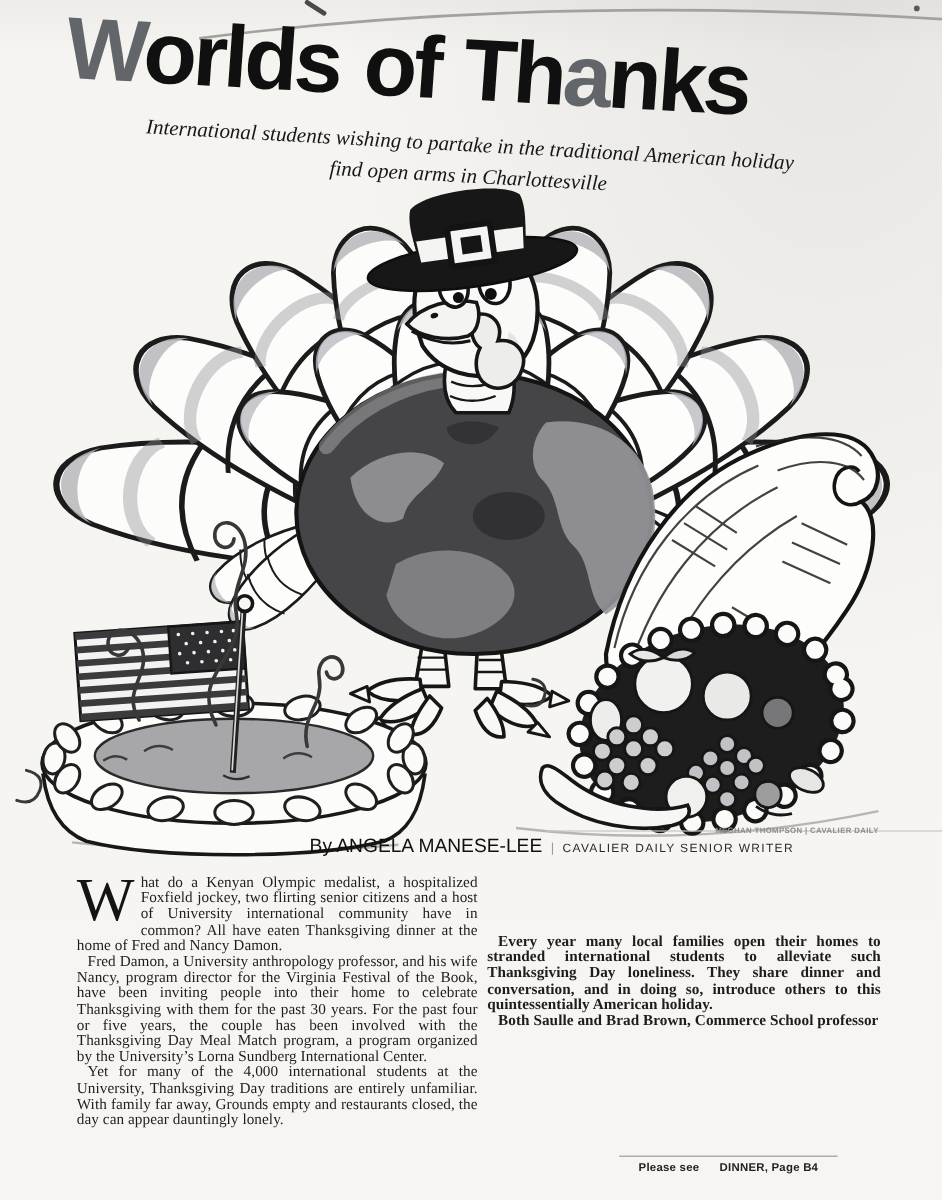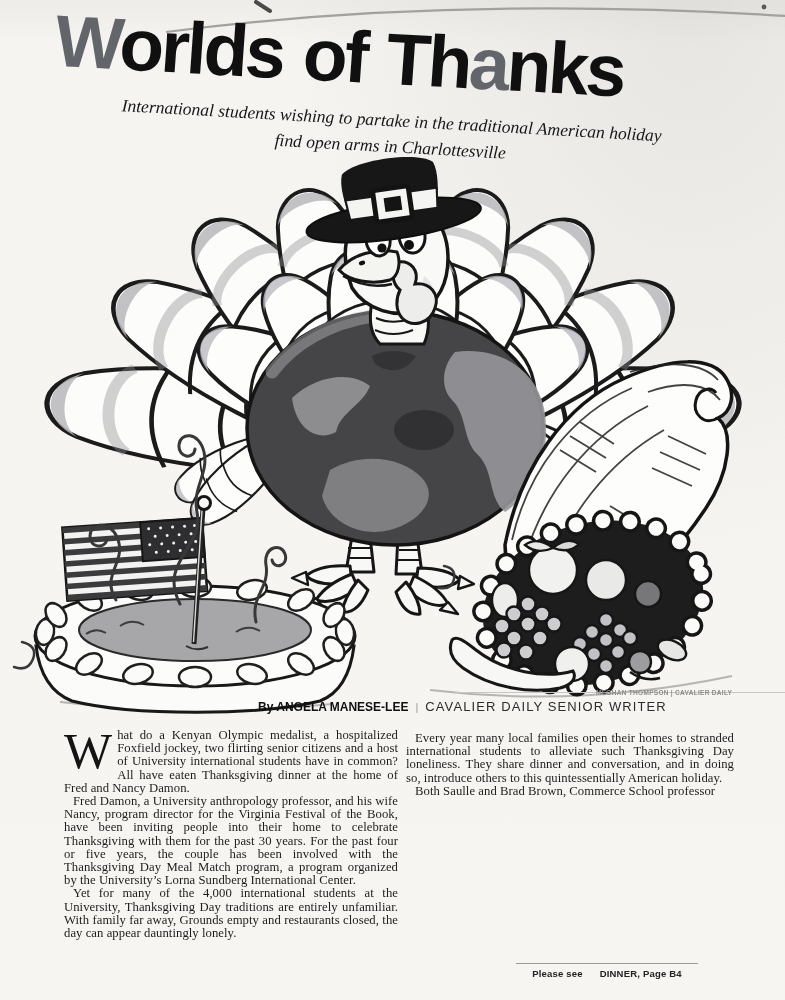--- a/index.html
+++ b/index.html
@@ -20,28 +20,28 @@
   .subtitle p{margin:0;text-align:center;font-style:italic;font-size:17.5px;line-height:1.5;
               color:#17171a;font-weight:500;}
 
   
   .credit-rule{position:absolute;left:455px;top:692px;width:330px;height:1px;background:#c7c6c2;}
   .photo-credit{position:absolute;left:596px;top:689px;width:189px;
         font-family:"Liberation Sans",sans-serif;font-size:6.5px;font-weight:700;
         letter-spacing:.3px;color:#8d8c8a;}
   .byline{position:absolute;left:258px;top:697px;white-space:nowrap;
         font-family:"Liberation Sans",sans-serif;color:#101010;}
-  .byline .author{font-weight:700;font-size:12px;}
+  .byline .author{font-weight:400;font-size:16px;}
   .byline .sep{color:#9a9a9a;font-size:11px;padding:0 7px;}
-  .byline .role{font-weight:400;font-size:13px;letter-spacing:1.1px;color:#2c2c2c;}
+  .byline .role{font-weight:400;font-size:10px;letter-spacing:1.1px;color:#2c2c2c;}
 
   
   .col{position:absolute;text-align:justify;color:#1d1d1d;font-size:12.7px;line-height:13.2px;letter-spacing:.05px;}
   .col-left{left:64px;top:729px;width:334px;}
-  .col-right{left:406px;top:732px;width:328px;}
+  .col-right{left:406px;top:778px;width:328px;font-weight:bold;}
   .col p{margin:0;text-indent:9px;}
   .col p.lead{text-indent:0;}
   .dropcap{float:left;font-family:"Liberation Serif",serif;font-weight:400;
         font-size:51px;line-height:40px;height:41px;padding:2px 5px 0 0;color:#141414;}
 
   
   .continuation{position:absolute;left:516px;top:963px;width:182px;text-align:center;
         font-family:"Liberation Sans",sans-serif;}
   .cont-rule{height:1px;background:#9d9c99;margin-bottom:4px;}
   .cont-text{margin:0;font-size:9.5px;font-weight:700;color:#222;letter-spacing:.2px;}
@@ -292,21 +292,21 @@
   </header>
 
   <div class="credit-rule"></div>
   <div class="photo-credit">MEGHAN THOMPSON  | CAVALIER DAILY</div>
   <div class="byline">
     <span class="author">By ANGELA MANESE-LEE</span><span class="sep">|</span><span class="role">CAVALIER DAILY SENIOR WRITER</span>
   </div>
 
   <main>
     <section class="col col-left">
-      <p class="lead"><span class="dropcap">W</span><span>hat do a Kenyan Olympic medalist, a hospitalized Foxfield jockey, two flirting senior citizens and a host of University international students have in common? All have eaten Thanksgiving dinner at the home of Fred and Nancy Damon.</span></p>
+      <p class="lead"><span class="dropcap">W</span><span>hat do a Kenyan Olympic medalist, a hospitalized Foxfield jockey, two flirting senior citizens and a host of University international community have in common? All have eaten Thanksgiving dinner at the home of Fred and Nancy Damon.</span></p>
       <p>Fred Damon, a University anthropology professor, and his wife Nancy, program director for the Virginia Festival of the Book, have been inviting people into their home to celebrate Thanksgiving with them for the past 30 years. For the past four or five years, the couple has been involved with the Thanksgiving Day Meal Match program, a program organized by the University’s Lorna Sundberg International Center.</p>
       <p>Yet for many of the 4,000 international students at the University, Thanksgiving Day traditions are entirely unfamiliar. With family far away, Grounds empty and restaurants closed, the day can appear dauntingly lonely.</p>
     </section>
     <section class="col col-right">
       <p>Every year many local families open their homes to stranded international students to alleviate such Thanksgiving Day loneliness. They share dinner and conversation, and in doing so, introduce others to this quintessentially American holiday.</p>
       <p>Both Saulle and Brad Brown, Commerce School professor</p>
     </section>
   </main>
 
   <div class="continuation">

